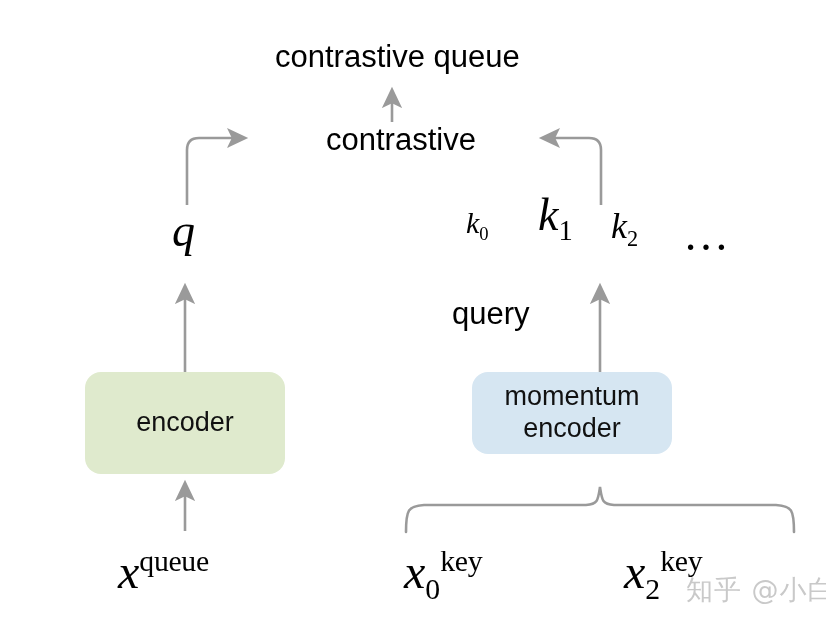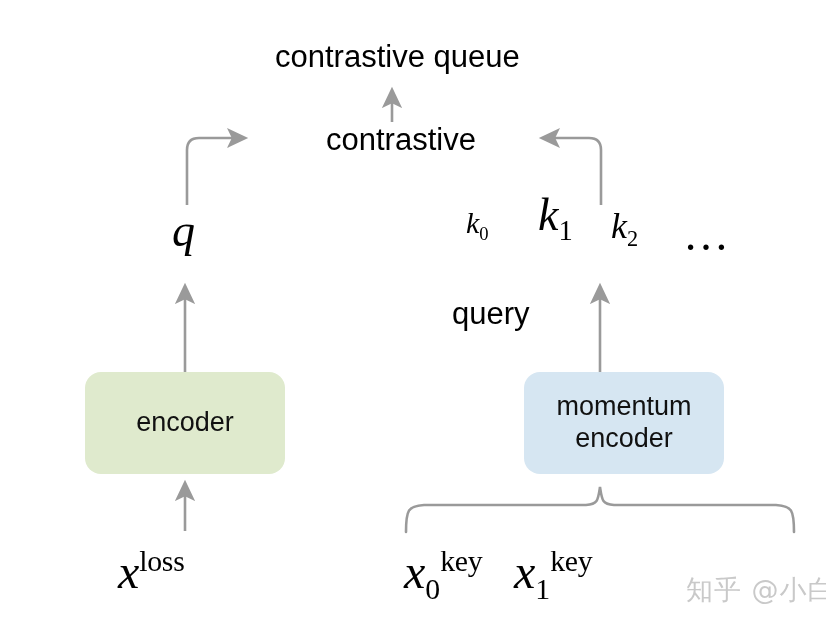--- a/index.html
+++ b/index.html
@@ -136,33 +136,33 @@
   </div>
   <div class="lbl math" style="left:611px; top:208px; font-size:36px;">
     <span>k</span><span class="sub">2</span>
   </div>
   <div class="lbl math up" style="left:683px; top:212px; font-size:46px;">…</div>
 
   <div class="box" style="left:85px; top:372px; width:200px; height:102px; font-size:27px; background:#dfeacd;">
     <span>encoder</span>
   </div>
 
-  <div class="box" style="left:524px; top:372px; width:200px; height:102px; font-size:27px; background:#d6e6f2; flex-direction:column;">
+  <div class="box" style="left:472px; top:372px; width:200px; height:82px; font-size:27px; background:#d6e6f2; flex-direction:column;">
     <span>momentum</span>
     <span>encoder</span>
   </div>
 
   <div class="lbl math" style="left:118px; top:546px; font-size:48px;">
-    <span>x</span><span class="sup">loss</span>
+    <span>x</span><span class="sup">queue</span>
   </div>
 
   <div class="lbl math" style="left:404px; top:546px; font-size:48px;text-align:right;">
     <span>x</span><span class="sub">0</span><span class="sup">key</span>
   </div>
 
-  <div class="lbl math" style="left:514px; top:546px; font-size:48px;">
-    <span>x</span><span class="sub">1</span><span class="sup">key</span>
+
+  <div class="lbl math" style="left:624px; top:546px; font-size:48px;">
+    <span>x</span><span class="sub">2</span><span class="sup">key</span>
   </div>
-
 
   <div class="watermark" style="left:686px; top:572px; font-size:27px;">知乎 @小白</div>
 
 </div>
 
 </body></html>

